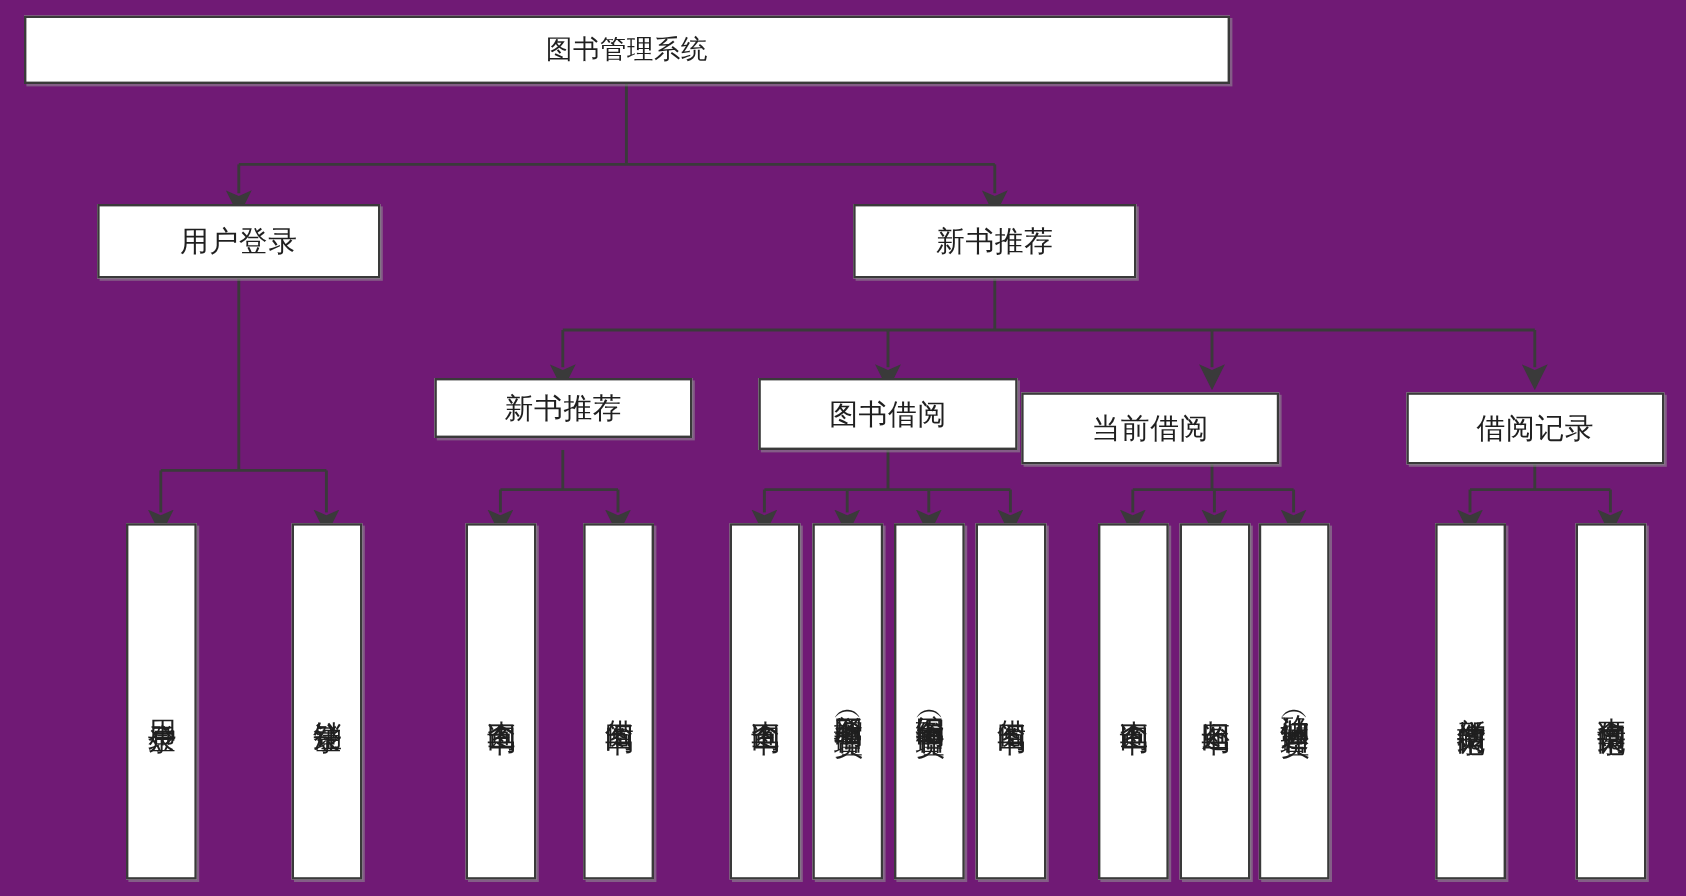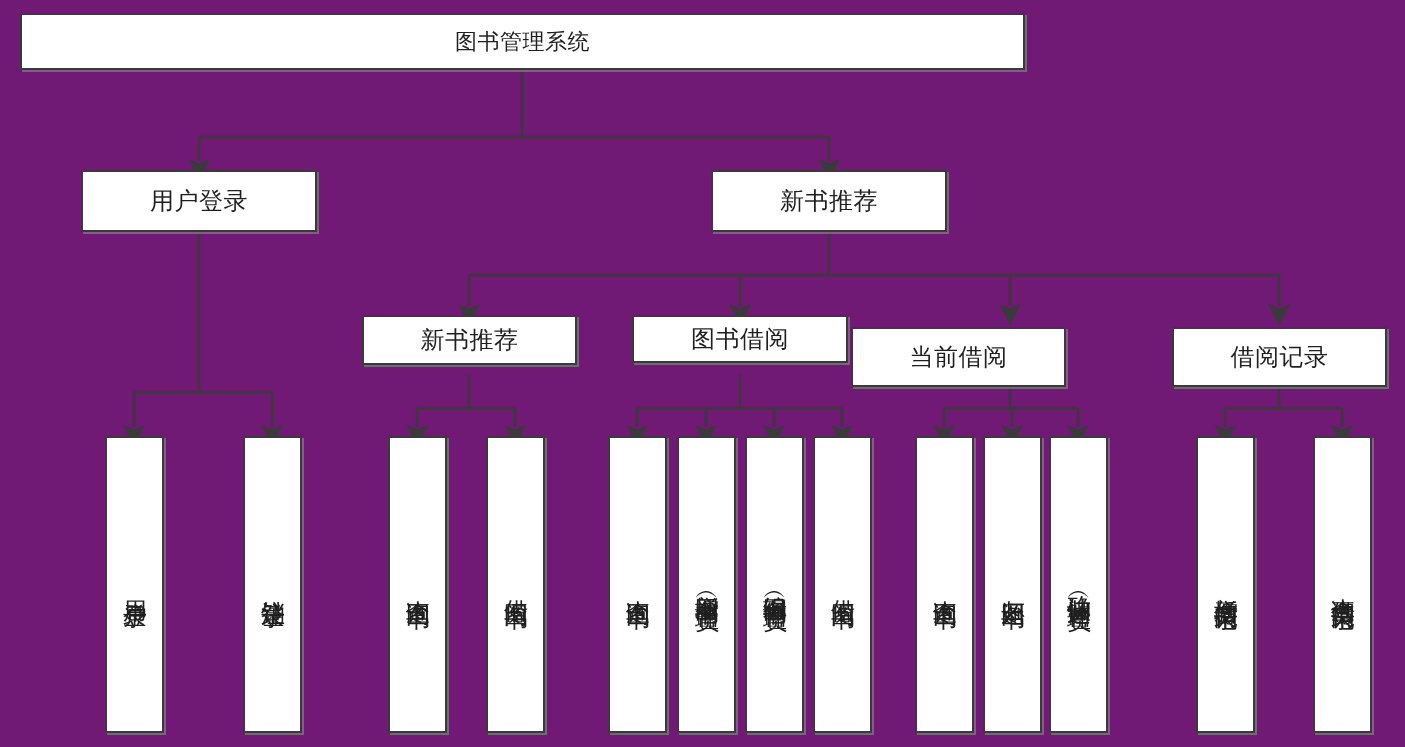--- a/index.html
+++ b/index.html
@@ -119,21 +119,21 @@
       </div>
       <div class="node level2" style="left: 81px; top: 170px; width: 236px; height: 62px;">
         <div class="node-label">用户登录</div>
       </div>
       <div class="node level2" style="left: 711px; top: 170px; width: 236px; height: 62px;">
         <div class="node-label">新书推荐</div>
       </div>
       <div class="node level3" style="left: 362px; top: 315px; width: 215px; height: 50px;">
         <div class="node-label">新书推荐</div>
       </div>
-      <div class="node level3" style="left: 632px; top: 315px; width: 216px; height: 48px;">
+      <div class="node level3" style="left: 632px; top: 315px; width: 216px; height: 60px;">
         <div class="node-label">图书借阅</div>
       </div>
       <div class="node level3" style="left: 851px; top: 315px; width: 215px; height: 60px; margin-top: 12px;">
         <div class="node-label">当前借阅</div>
       </div>
       <div class="node level3" style="left: 1172px; top: 327px; width: 215px; height: 60px;">
         <div class="node-label">借阅记录</div>
       </div>
       <div class="node level4 vertical" style="left: 105px; top: 436px; width: 59px; height: 297px;">
         <div class="node-label">用户登录</div>

